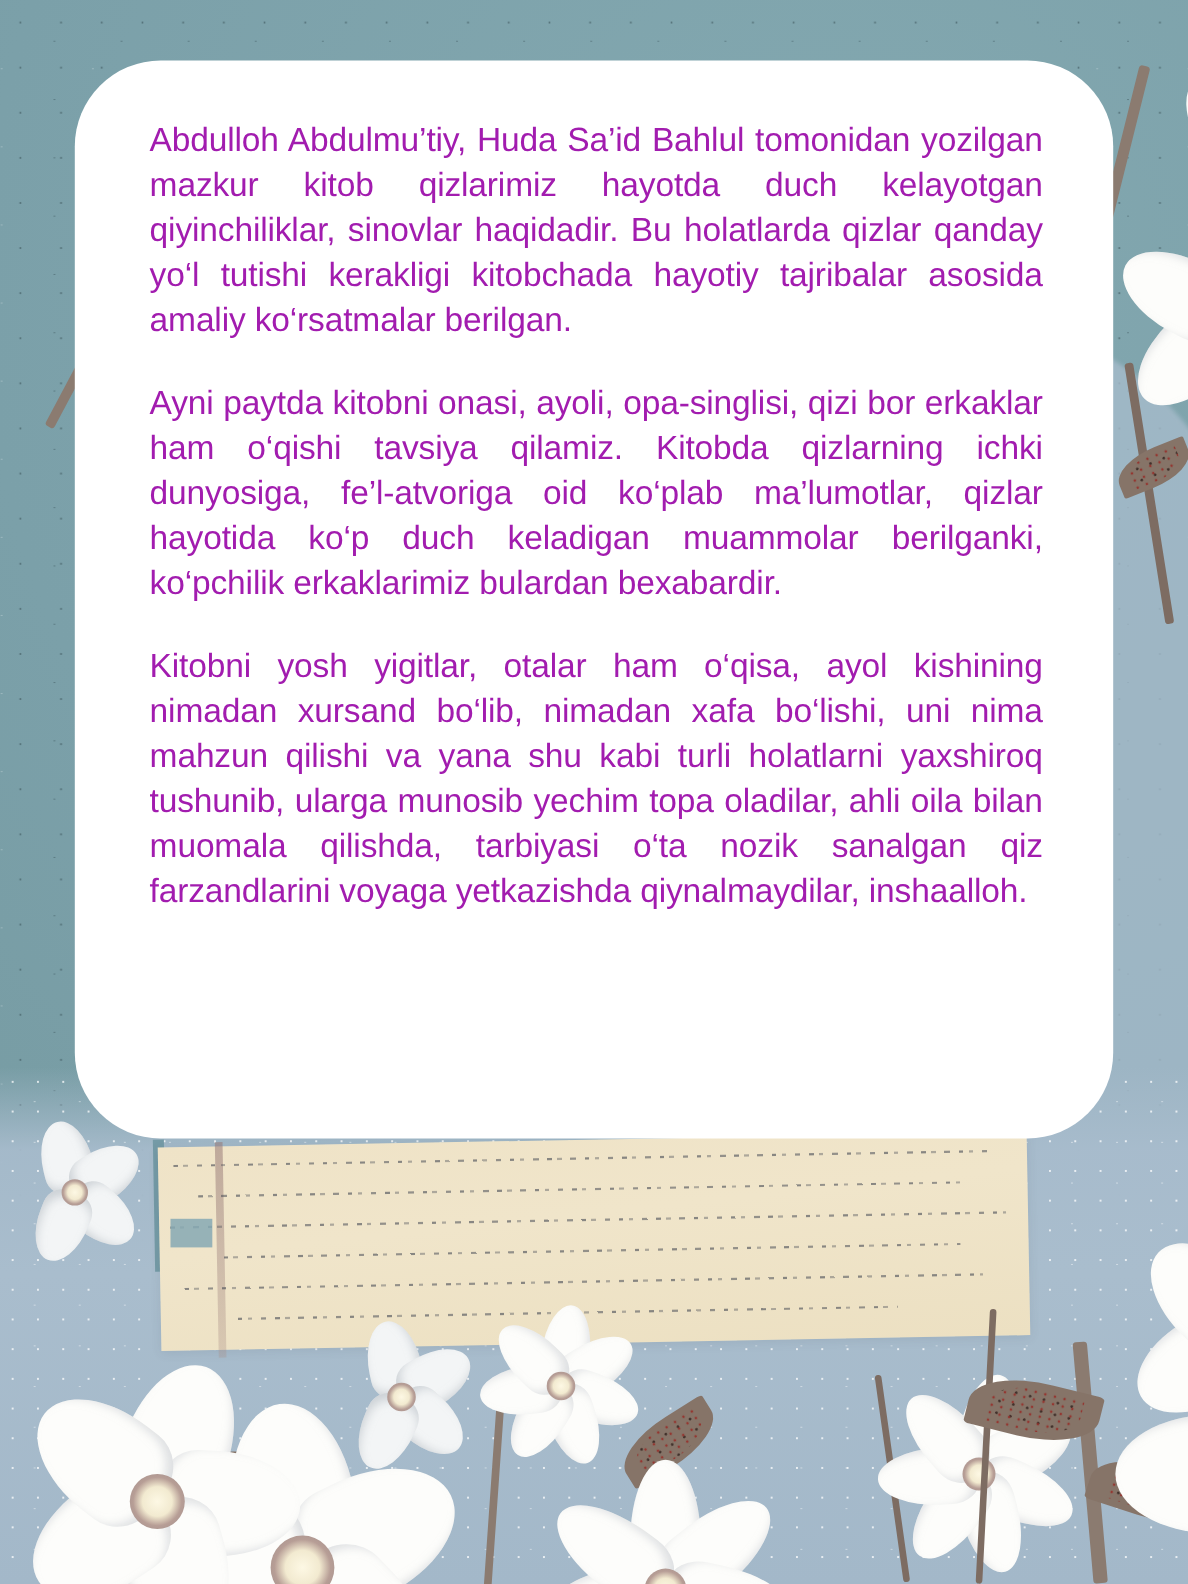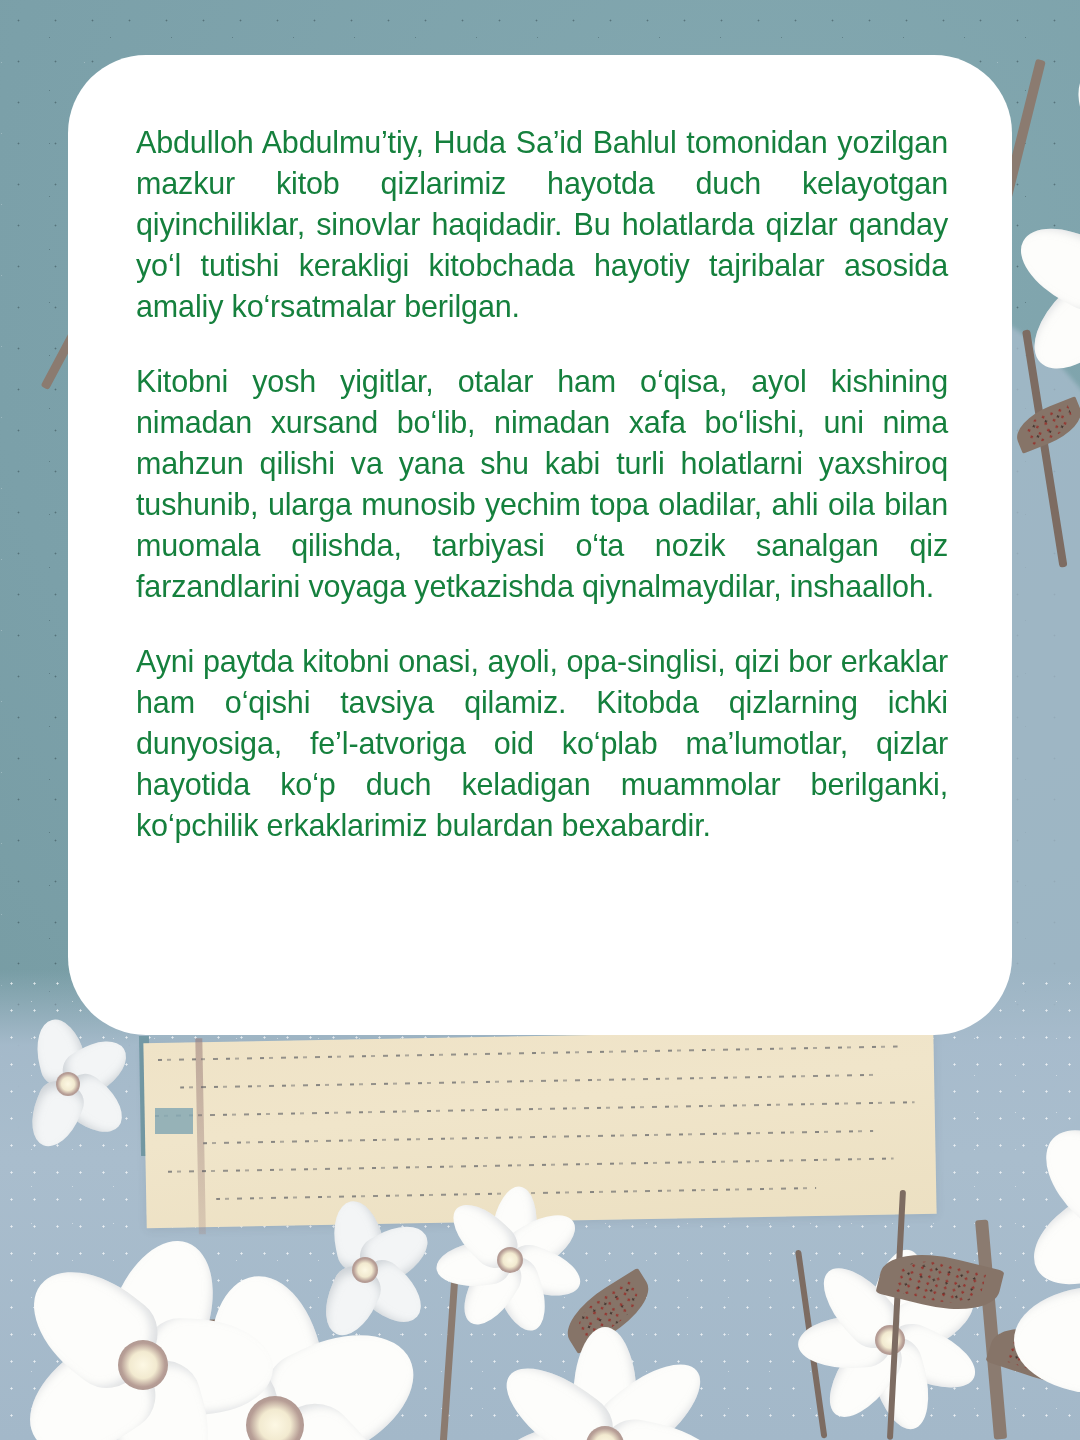--- a/index.html
+++ b/index.html
@@ -199,25 +199,25 @@
   }
 
   .card-body {
     position: absolute;
     left: 68px;
     top: 52px;
     width: 812px;
   }
 
   .para {
-    margin: 15px 0 34px 0;
+    margin: 0 0 34px 0;
     font-family: "Liberation Sans", sans-serif;
     font-size: 30.5px;
     line-height: 41px;
-    color: #15803d;
+    color: #a21caf;
     text-align: justify;
     letter-spacing: -0.15px;
     font-weight: 400;
     -webkit-hyphens: none;
     hyphens: none;
   }
   .para:last-child { margin-bottom: 0; }
 </style>
 </head>
 <body>
@@ -369,18 +369,18 @@
     <div class="petal" style="width:44px;height:74px;transform:translate(-50%,-100%) rotate(161deg);"></div>
     <div class="petal" style="width:44px;height:74px;transform:translate(-50%,-100%) rotate(212deg);"></div>
     <div class="petal" style="width:44px;height:74px;transform:translate(-50%,-100%) rotate(263deg);"></div>
     <div class="petal" style="width:44px;height:74px;transform:translate(-50%,-100%) rotate(314deg);"></div>
     <div class="core" style="width:26px;height:26px;"></div>
   </div>
 
   <div class="card">
     <div class="card-body">
       <p class="para">Abdulloh Abdulmu’tiy, Huda Sa’id Bahlul tomonidan yozilgan mazkur kitob qizlarimiz hayotda duch kelayotgan qiyinchiliklar, sinovlar haqidadir. Bu holatlarda qizlar qanday yo‘l tutishi kerakligi kitobchada hayotiy tajribalar asosida amaliy ko‘rsatmalar berilgan.</p>
+      <p class="para">Ayni paytda kitobni onasi, ayoli, opa-singlisi, qizi bor erkaklar ham o‘qishi tavsiya qilamiz. Kitobda qizlarning ichki dunyosiga, fe’l-atvoriga oid ko‘plab ma’lumotlar, qizlar hayotida ko‘p duch keladigan muammolar berilganki, ko‘pchilik erkaklarimiz bulardan bexabardir.</p>
       <p class="para">Kitobni yosh yigitlar, otalar ham o‘qisa, ayol kishining nimadan xursand bo‘lib, nimadan xafa bo‘lishi, uni nima mahzun qilishi va yana shu kabi turli holatlarni yaxshiroq tushunib, ularga munosib yechim topa oladilar, ahli oila bilan muomala qilishda, tarbiyasi o‘ta nozik sanalgan qiz farzandlarini voyaga yetkazishda qiynalmaydilar, inshaalloh.</p>
-      <p class="para">Ayni paytda kitobni onasi, ayoli, opa-singlisi, qizi bor erkaklar ham o‘qishi tavsiya qilamiz. Kitobda qizlarning ichki dunyosiga, fe’l-atvoriga oid ko‘plab ma’lumotlar, qizlar hayotida ko‘p duch keladigan muammolar berilganki, ko‘pchilik erkaklarimiz bulardan bexabardir.</p>
     </div>
   </div>
 
 </div>
 
 </body></html>

